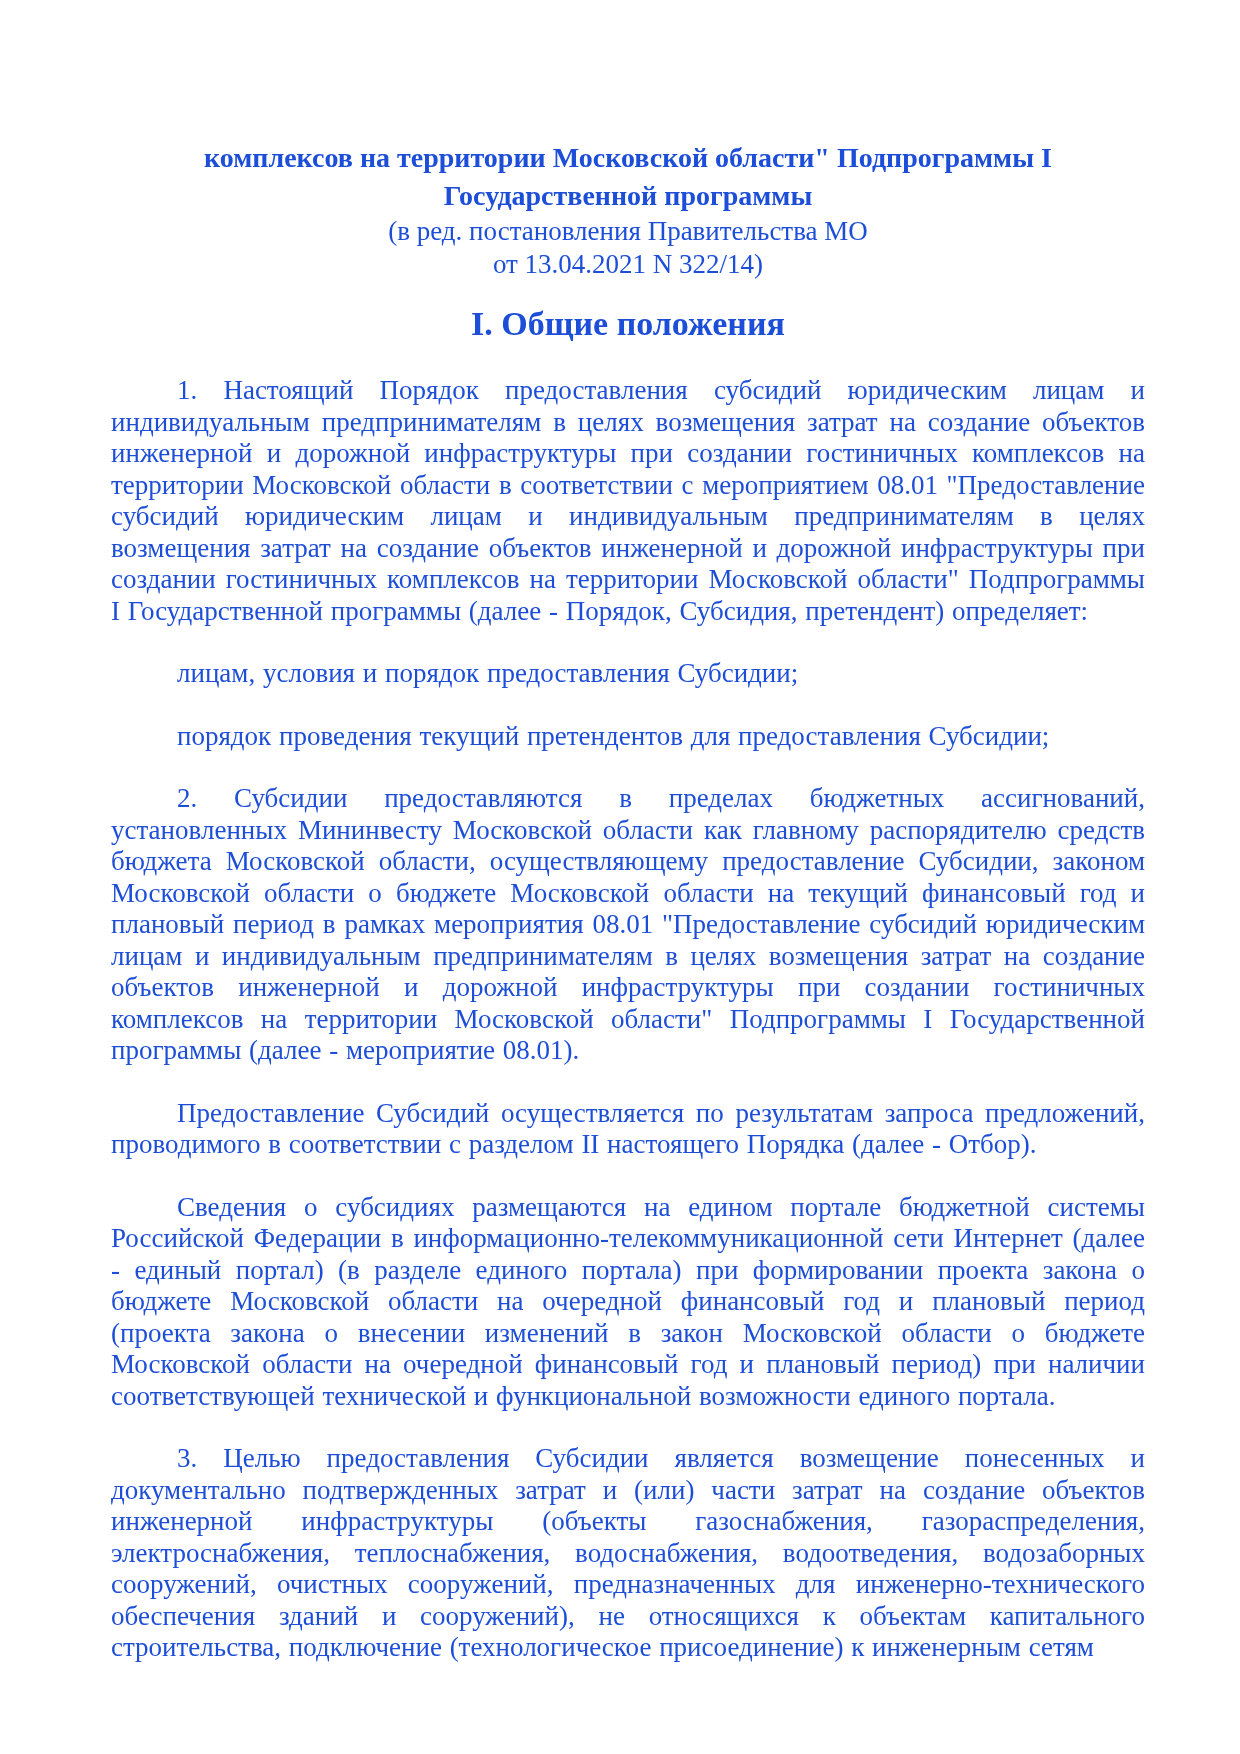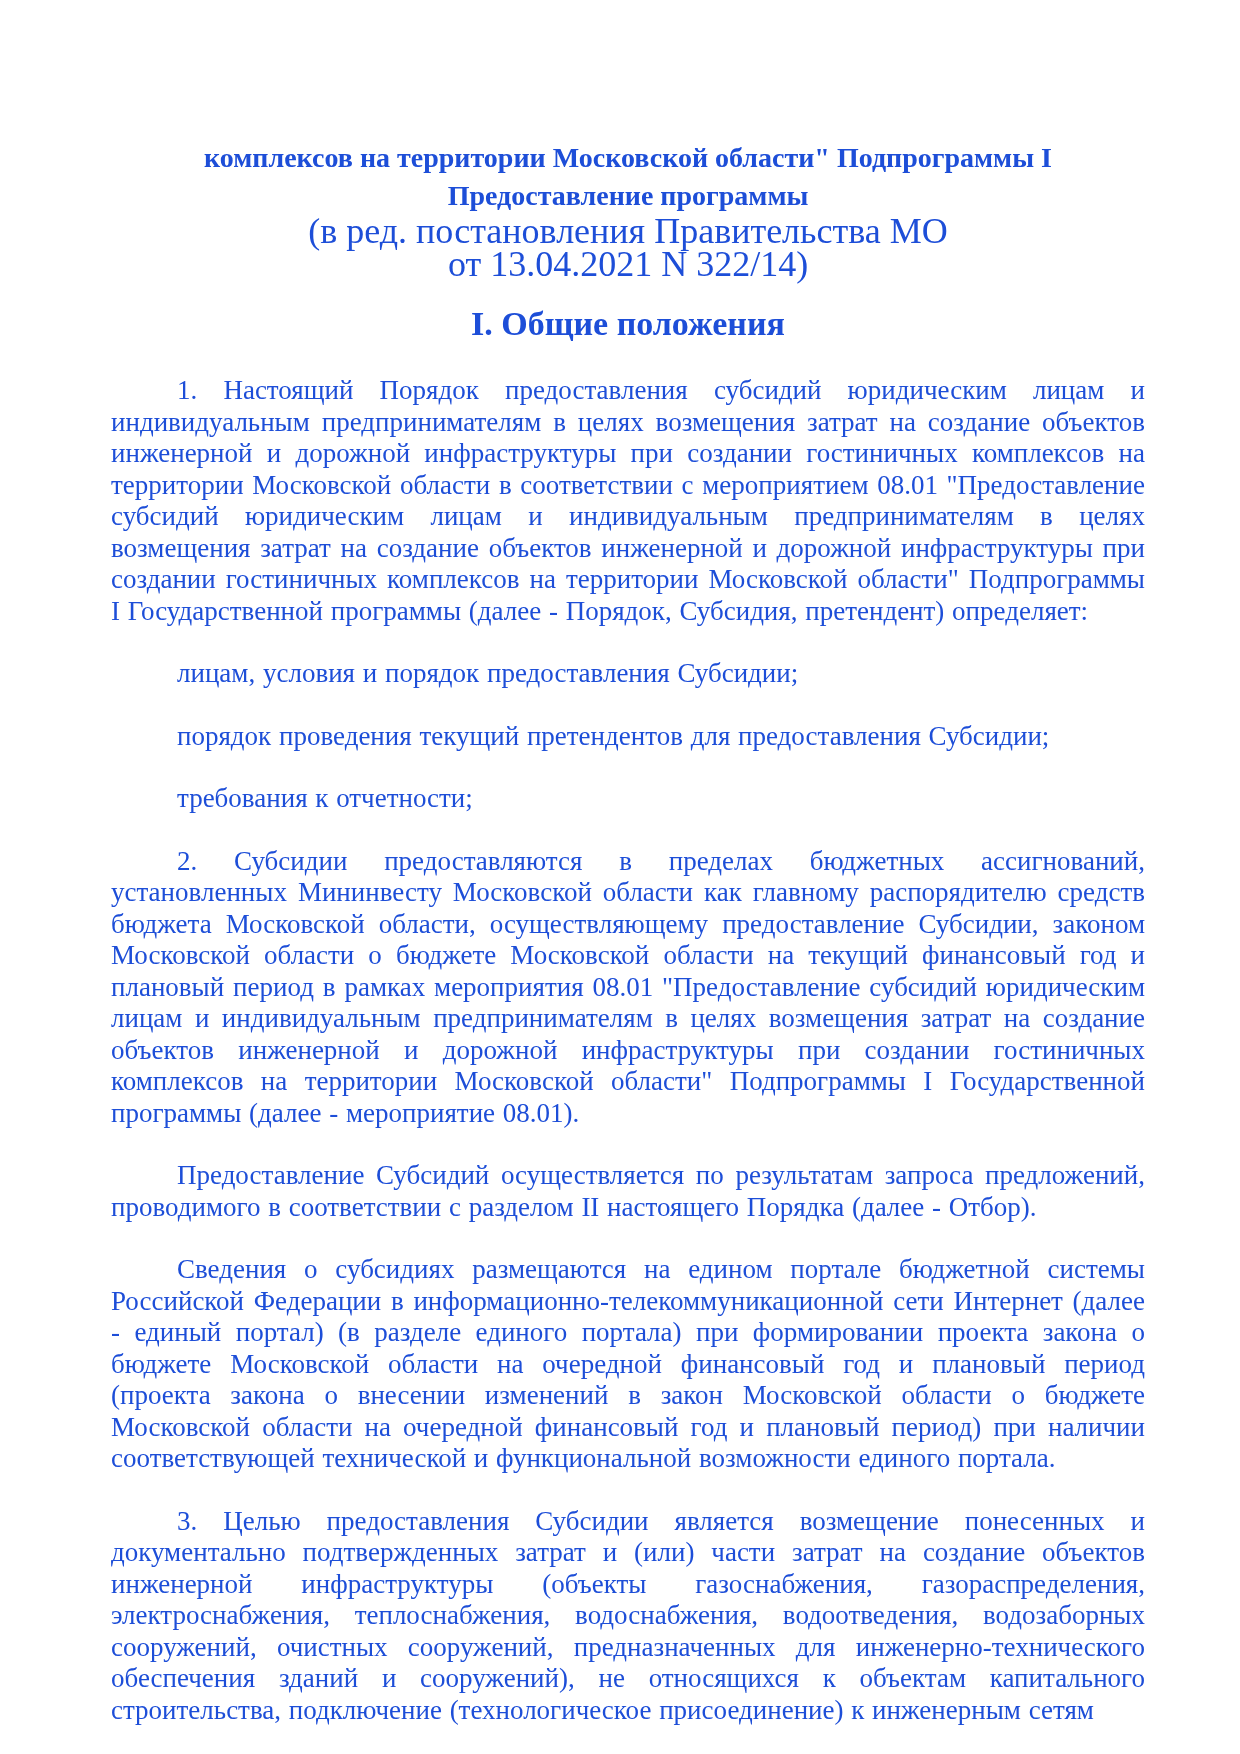--- a/index.html
+++ b/index.html
@@ -22,21 +22,21 @@
   }
   .doc-title {
     text-align: center;
     font-weight: 700;
     font-size: 28px;
     line-height: 38px;
   }
   .doc-subtitle {
     text-align: center;
     font-weight: 400;
-    font-size: 36px;
+    font-size: 27px;
     line-height: 33px;
   }
   .section-heading {
     text-align: center;
     font-weight: 700;
     font-size: 34px;
     line-height: 38px;
     margin: 24px 0 0 0;
     padding: 0;
   }
@@ -52,30 +52,29 @@
   .doc-body p:first-child {
     margin-top: 32px;
   }
 </style>
 </head>
 <body>
 
 <div class="page">
   <div class="doc-title">
     <div>комплексов на территории Московской области" Подпрограммы I</div>
-    <div>Предоставление программы</div>
+    <div>Государственной программы</div>
   </div>
   <div class="doc-subtitle">
     <div>(в ред. постановления Правительства МО</div>
     <div>от 13.04.2021 N 322/14)</div>
   </div>
   <h1 class="section-heading">I. Общие положения</h1>
   <div class="doc-body">
     <p>1. Настоящий Порядок предоставления субсидий юридическим лицам и индивидуальным предпринимателям в целях возмещения затрат на создание объектов инженерной и дорожной инфраструктуры при создании гостиничных комплексов на территории Московской области в соответствии с мероприятием 08.01 "Предоставление субсидий юридическим лицам и индивидуальным предпринимателям в целях возмещения затрат на создание объектов инженерной и дорожной инфраструктуры при создании гостиничных комплексов на территории Московской области" Подпрограммы I Государственной программы (далее - Порядок, Субсидия, претендент) определяет:</p>
     <p>лицам, условия и порядок предоставления Субсидии;</p>
     <p>порядок проведения текущий претендентов для предоставления Субсидии;</p>
-    <p>требования к отчетности;</p>
     <p>2. Субсидии предоставляются в пределах бюджетных ассигнований, установленных Мининвесту Московской области как главному распорядителю средств бюджета Московской области, осуществляющему предоставление Субсидии, законом Московской области о бюджете Московской области на текущий финансовый год и плановый период в рамках мероприятия 08.01 "Предоставление субсидий юридическим лицам и индивидуальным предпринимателям в целях возмещения затрат на создание объектов инженерной и дорожной инфраструктуры при создании гостиничных комплексов на территории Московской области" Подпрограммы I Государственной программы (далее - мероприятие 08.01).</p>
     <p>Предоставление Субсидий осуществляется по результатам запроса предложений, проводимого в соответствии с разделом II настоящего Порядка (далее - Отбор).</p>
     <p>Сведения о субсидиях размещаются на едином портале бюджетной системы Российской Федерации в информационно-телекоммуникационной сети Интернет (далее - единый портал) (в разделе единого портала) при формировании проекта закона о бюджете Московской области на очередной финансовый год и плановый период (проекта закона о внесении изменений в закон Московской области о бюджете Московской области на очередной финансовый год и плановый период) при наличии соответствующей технической и функциональной возможности единого портала.</p>
     <p>3. Целью предоставления Субсидии является возмещение понесенных и документально подтвержденных затрат и (или) части затрат на создание объектов инженерной инфраструктуры (объекты газоснабжения, газораспределения, электроснабжения, теплоснабжения, водоснабжения, водоотведения, водозаборных сооружений, очистных сооружений, предназначенных для инженерно-технического обеспечения зданий и сооружений), не относящихся к объектам капитального строительства, подключение (технологическое присоединение) к инженерным сетям</p>
   </div>
 </div>
 
 </body></html>

